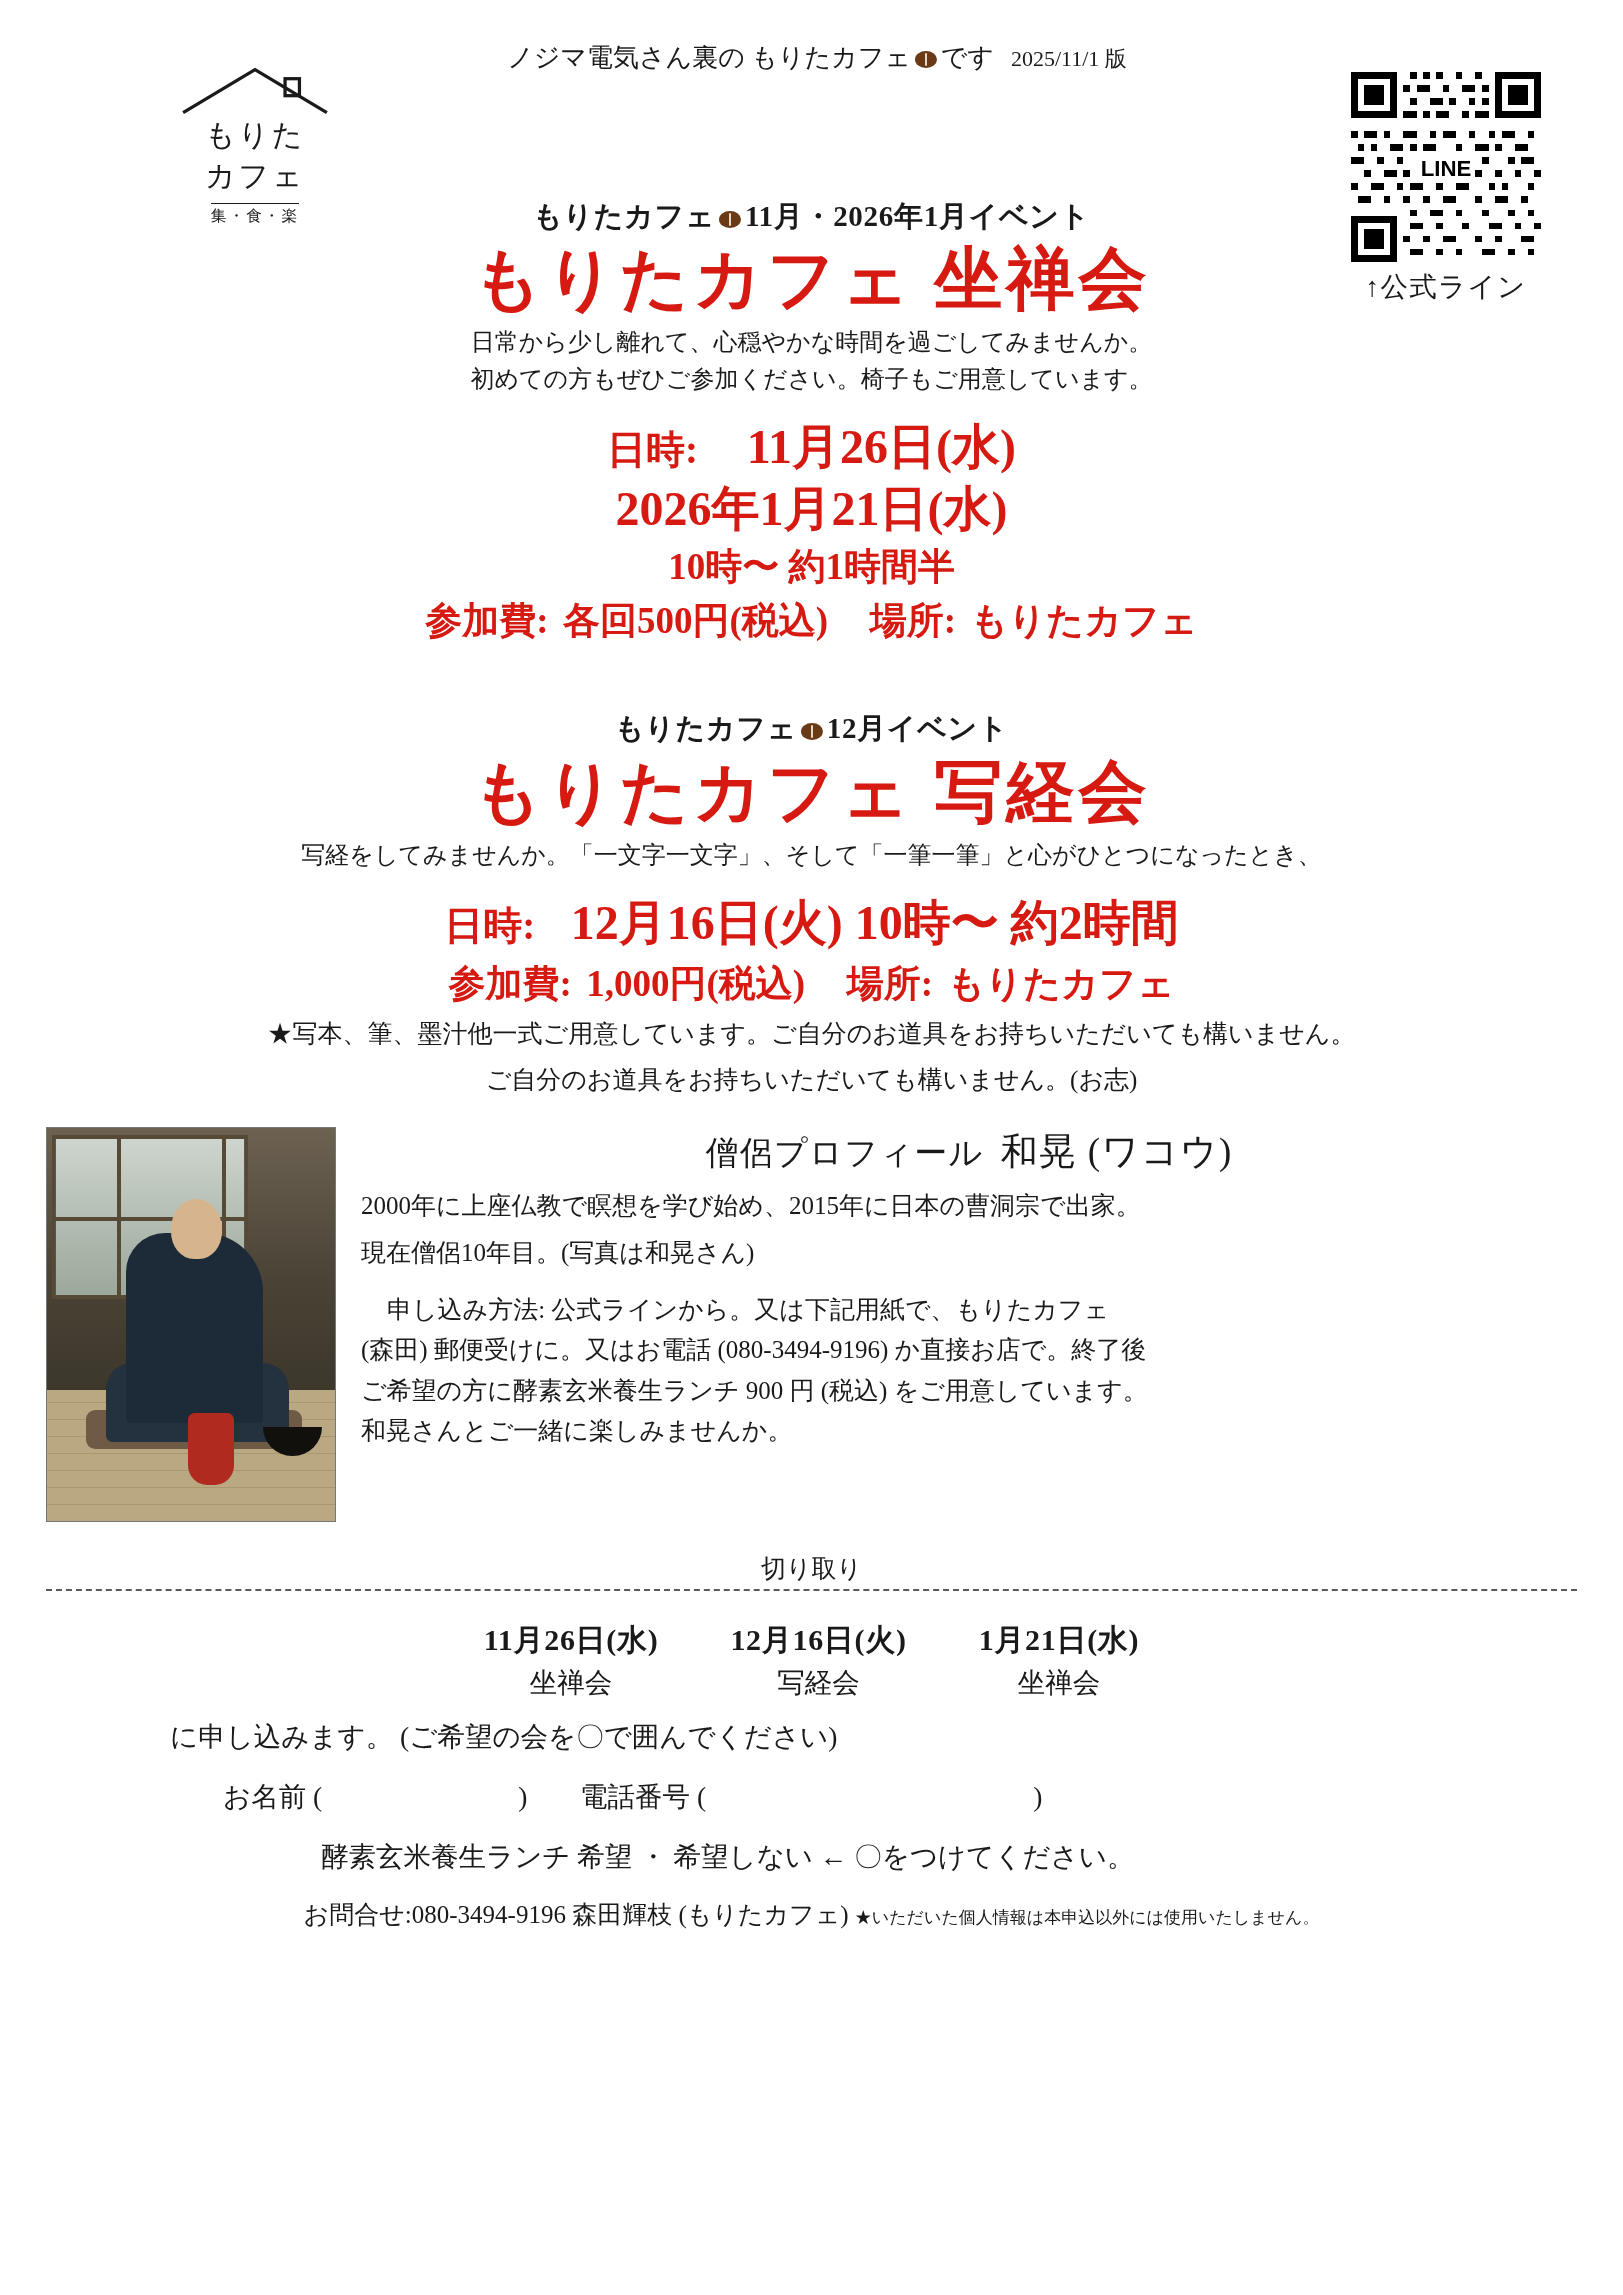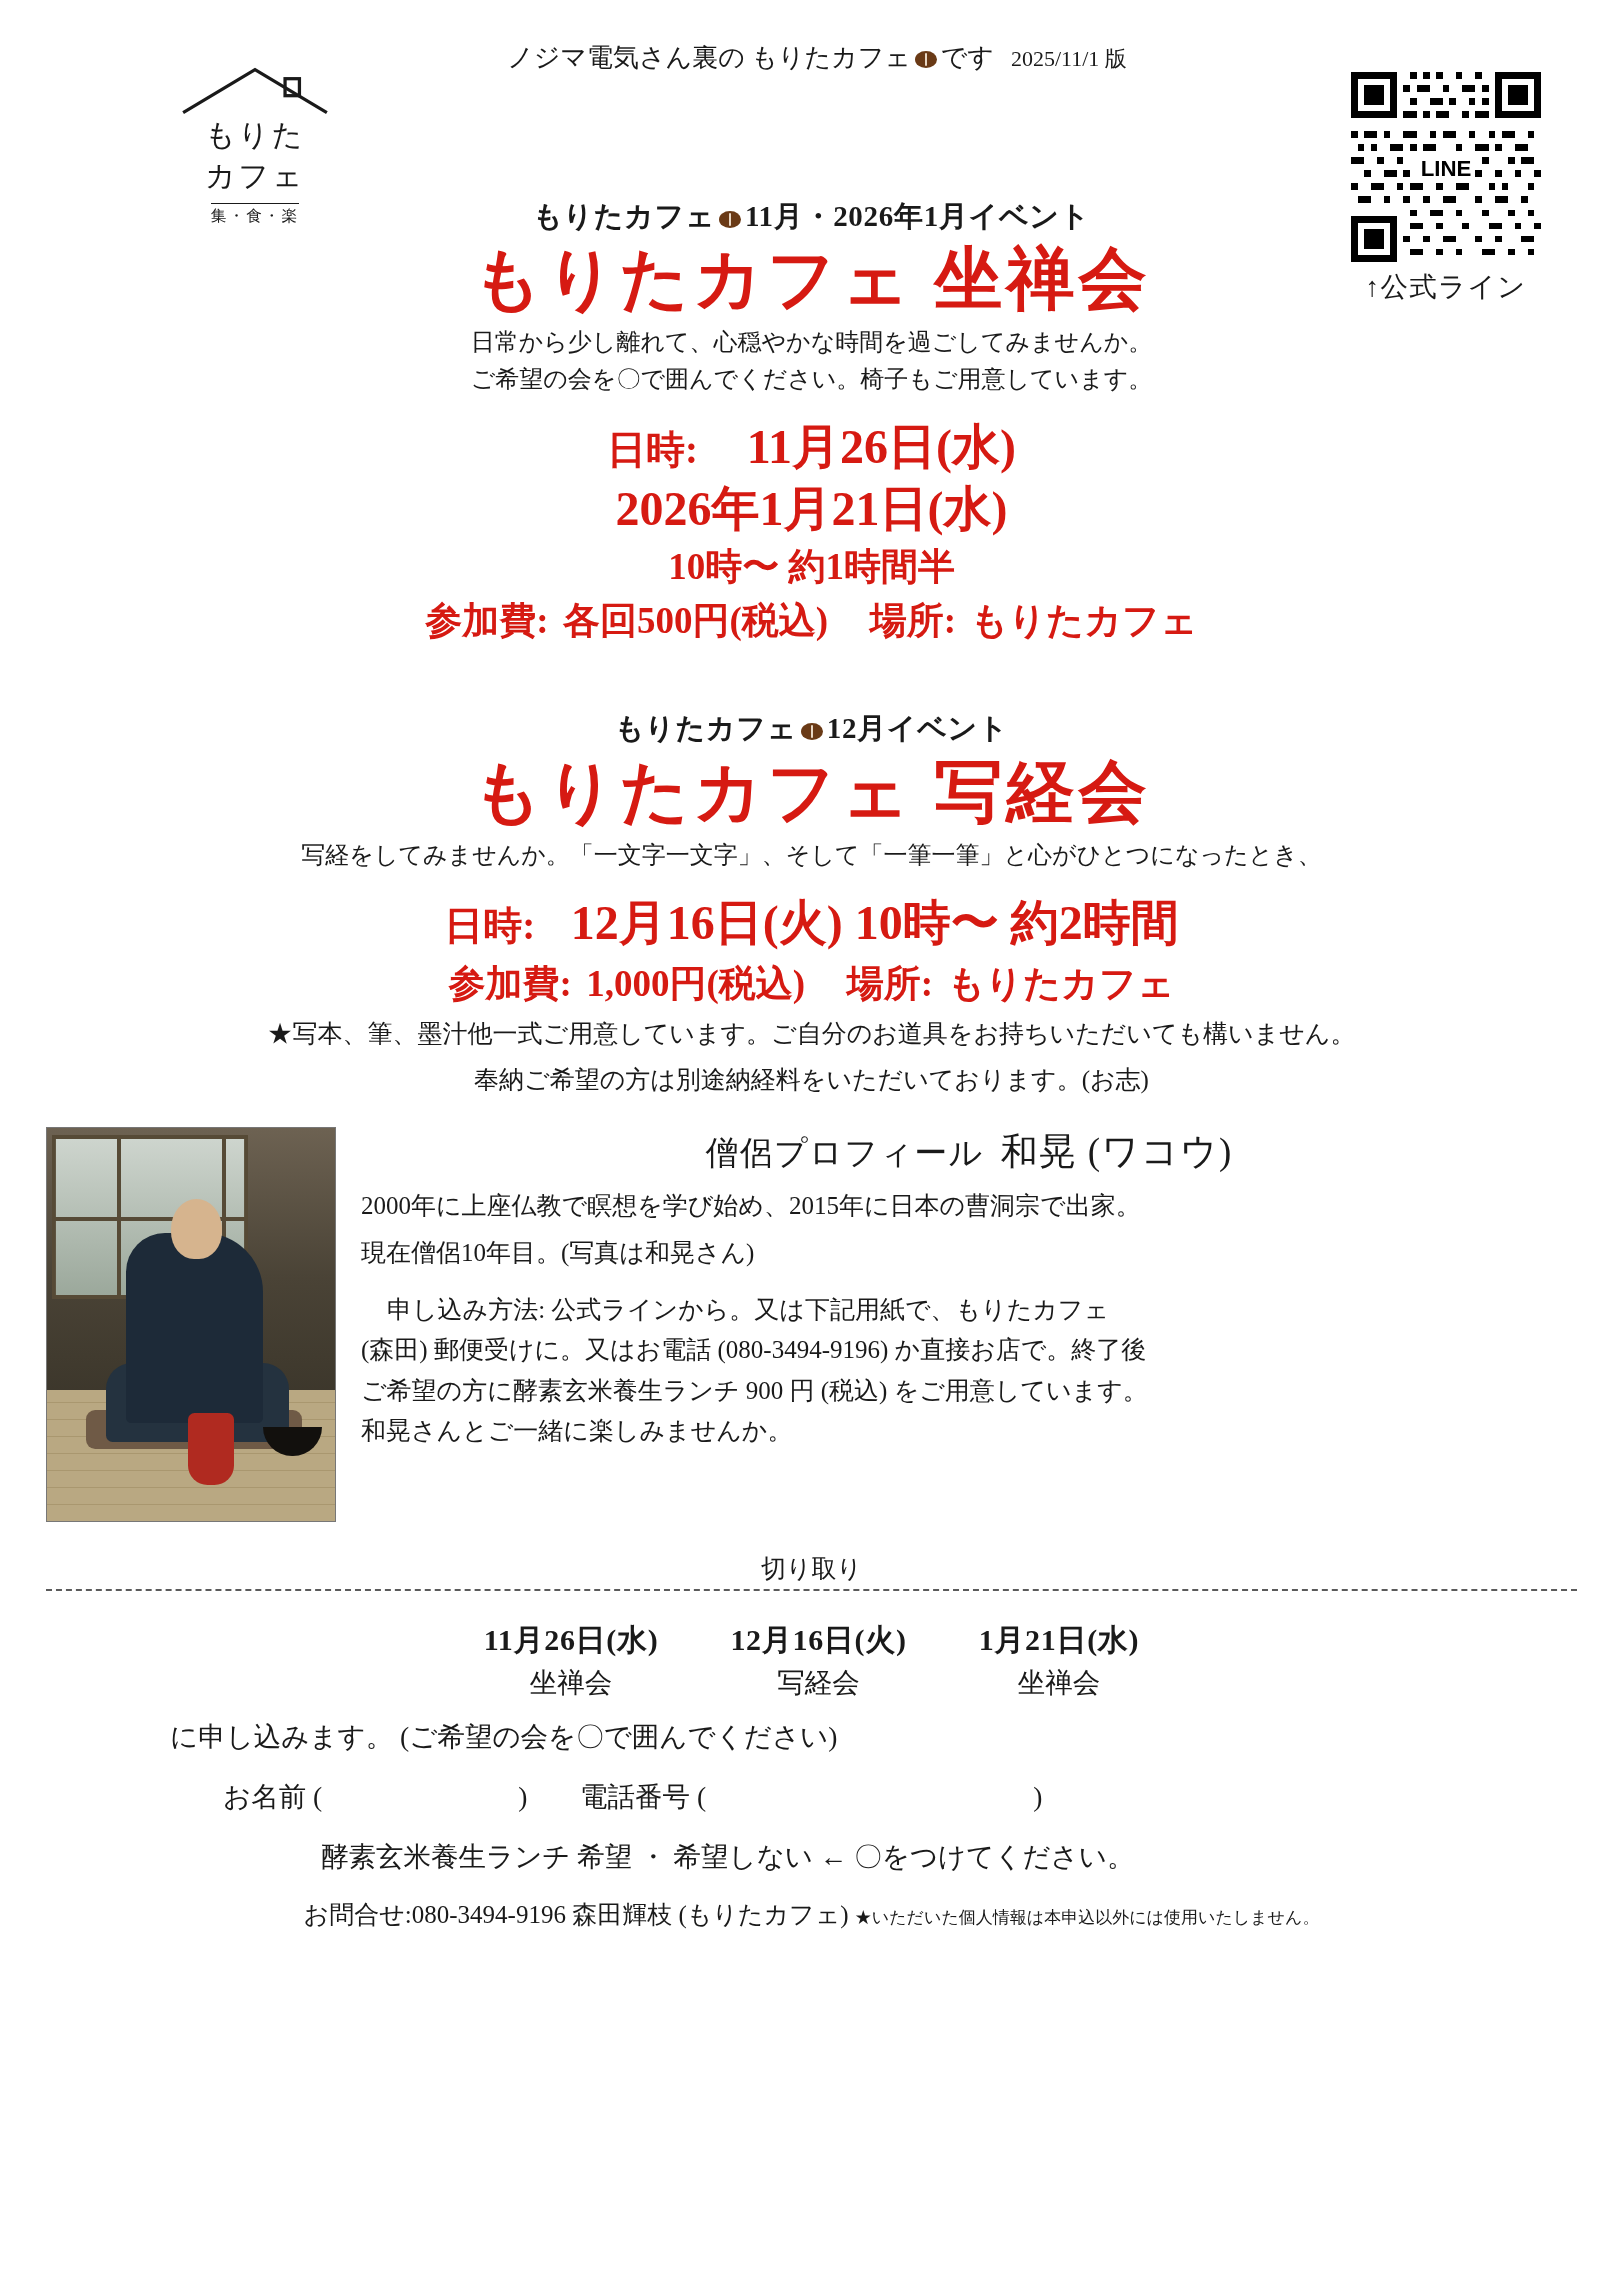--- a/index.html
+++ b/index.html
@@ -326,21 +326,21 @@
     </div>
 
   </div>
 
   <div>
     <div class="ev-kicker">
       <span>もりたカフェ</span><span class="bean"></span><span>11月・2026年1月イベント</span>
     </div>
     <div class="ev-title">もりたカフェ 坐禅会</div>
     <div class="lead">日常から少し離れて、心穏やかな時間を過ごしてみませんか。</div>
-    <div class="lead">ご希望の会を〇で囲んでください。椅子もご用意しています。</div>
+    <div class="lead">初めての方もぜひご参加ください。椅子もご用意しています。</div>
 
     <div class="info">
       <div class="row">
         <span class="l-label">日時:</span>
         <span class="big" style="margin-left:46px">11月26日(水)</span>
       </div>
       <div class="row">
         <span class="big">2026年1月21日(水)</span>
       </div>
       <div class="row" style="margin-top:3.9px">
@@ -369,21 +369,21 @@
       </div>
       <div class="row" style="margin-top:6.5px">
         <span class="mid">参加費:</span>
         <span class="mid" style="margin-left:11.8px">1,000円(税込)</span>
         <span class="mid" style="margin-left:39px">場所:</span>
         <span class="mid" style="margin-left:11.8px">もりたカフェ</span>
       </div>
     </div>
 
     <div class="note center">★写本、筆、墨汁他一式ご用意しています。ご自分のお道具をお持ちいただいても構いません。</div>
-    <div class="note center">奉納ご希望の方は別途納経料をいただいております。(お志)</div>
+    <div class="note center">ご自分のお道具をお持ちいただいても構いません。(お志)</div>
   </div>
 
   <div class="profile">
     <div class="photo">
       <div class="wall"></div>
       <div class="window"></div>
       <div class="floor"></div>
       <div class="cushion"></div>
       <div class="monk-robe"></div>
       <div class="monk-body"></div>

